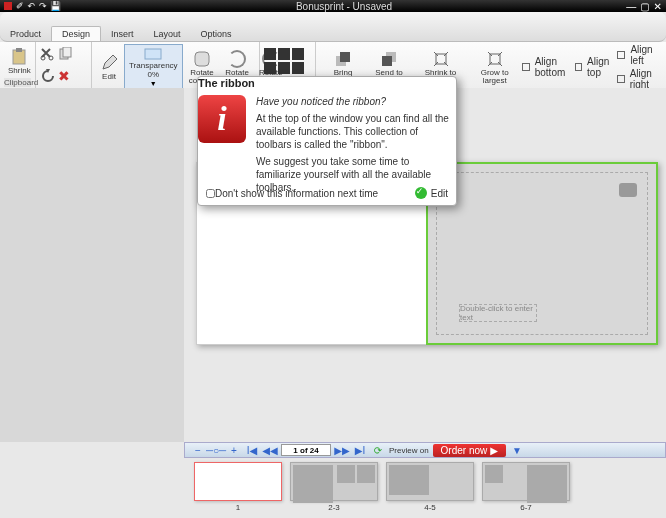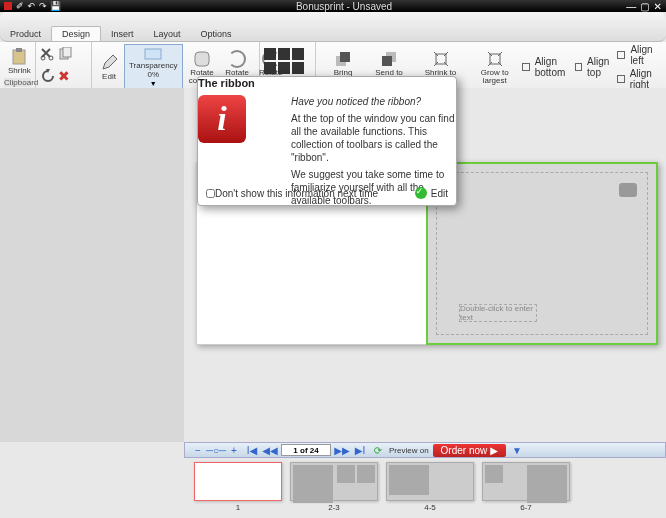--- a/index.html
+++ b/index.html
@@ -43,21 +43,21 @@
 .order{background:linear-gradient(#e33,#b22);color:#fff;padding:1px 8px;font-size:8px;border-radius:2px;display:flex;align-items:center;gap:3px;}
 .thumbs{height:58px;display:flex;gap:8px;padding:4px 10px;}
 .thumb{display:flex;flex-direction:column;align-items:center;gap:2px;}
 .thumb .pv{width:88px;height:44px;background:#fff;border:1px solid #aaa;box-shadow:1px 1px 3px rgba(0,0,0,.2);position:relative;}
 .thumb.active .pv{border:1px solid #e66;}
 .thumb .cap{font-size:8px;color:#333;}
 .popup{position:absolute;left:197px;top:76px;width:260px;height:130px;background:#fff;border:1px solid #aaa;border-radius:4px;box-shadow:3px 3px 10px rgba(0,0,0,.4);z-index:50;}
 .popup h3{font-size:11px;font-weight:bold;margin-bottom:6px;color:#222;}
 .popup .row{display:flex;gap:10px;}
 .iicon{width:48px;height:48px;background:linear-gradient(#e44,#a11);border-radius:6px;display:flex;align-items:center;justify-content:center;color:#fff;font-family:Georgia,serif;font-style:italic;font-size:34px;font-weight:bold;}
-.ptxt{flex:1;font-size:8.5px;color:#333;line-height:1.3;margin-left:35px;}
+.ptxt{flex:1;font-size:8.5px;color:#333;line-height:1.3;}
 .ptxt p{margin-bottom:4px;}
 .ptxt .em{font-style:italic;}
 .pfoot{position:absolute;left:8px;right:8px;bottom:6px;display:flex;align-items:center;justify-content:space-between;font-size:8.5px;color:#333;}
 .pfoot .cb{display:flex;align-items:center;gap:0;}
 .pfoot input{width:9px;height:9px;}
 .closebtn{display:flex;align-items:center;gap:4px;}
 .ok{width:12px;height:12px;background:#3b3;border-radius:50%;position:relative;}
 .ok::after{content:"✓";position:absolute;left:1px;top:-1px;color:#fff;font-size:9px;}
 .align-ic{display:inline-block;width:10px;height:8px;border:1px solid #666;margin-right:2px;}
 .rotate-ic{width:18px;height:18px;border:2px solid #888;border-radius:50%;border-left-color:transparent;}

